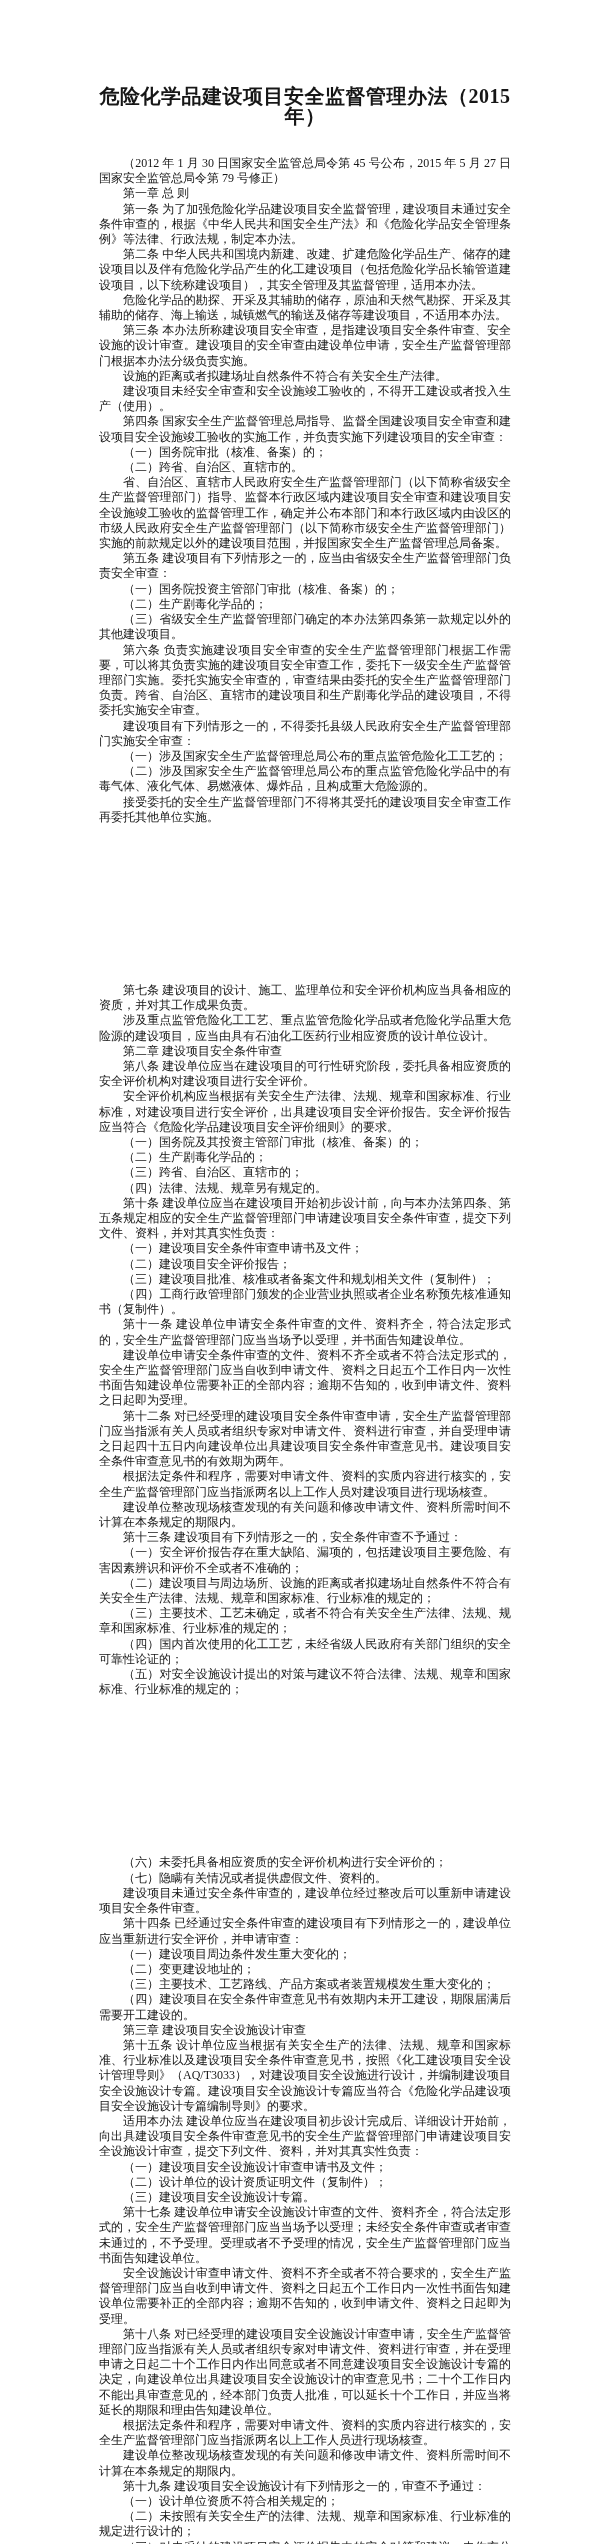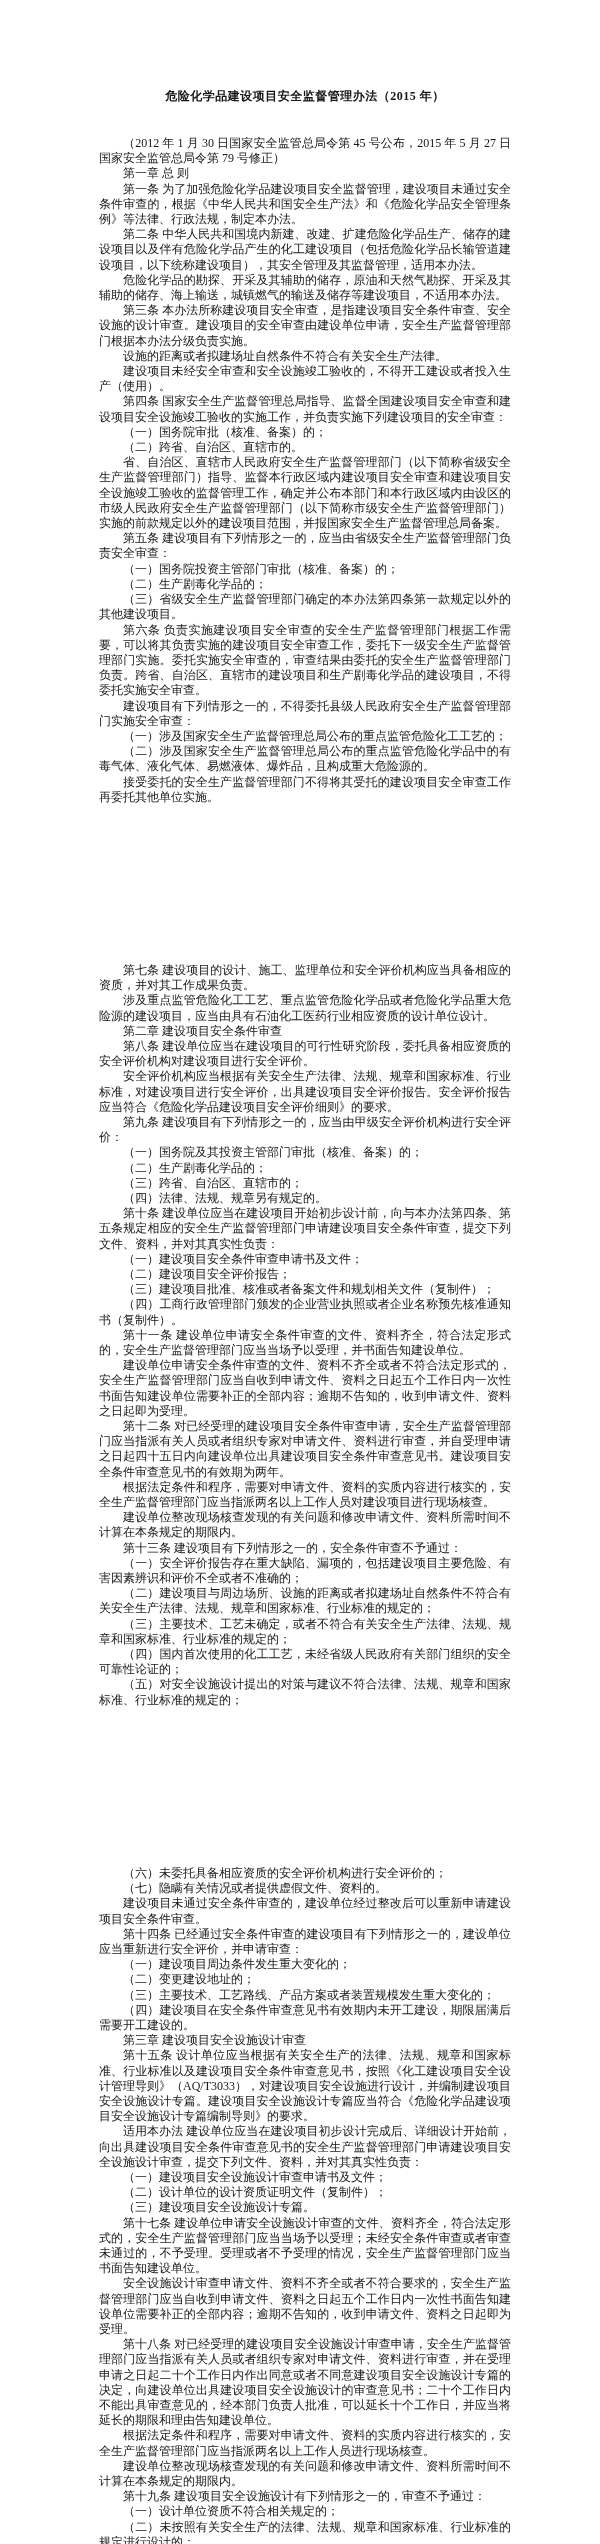--- a/index.html
+++ b/index.html
@@ -13,21 +13,21 @@
   }
   .page {
     box-sizing: border-box;
     width: 600px;
     height: 2544px;
     padding: 86px 80px 0 90px;
     background: #ffffff;
   }
   .doc-title {
     margin: 0 0 30px 0;
-    font-size: 12px;
+    font-size: 20px;
     font-weight: bold;
     line-height: 20px;
     text-align: center;
     letter-spacing: 0.5px;
   }
   .text-block { margin: 9px; }
   .text-block + .text-block { margin-top: 158px; }
   .para {
     margin: 0;
     font-size: 12px;
@@ -65,21 +65,20 @@
         <p class="para">（一）涉及国家安全生产监督管理总局公布的重点监管危险化工工艺的；</p>
         <p class="para">（二）涉及国家安全生产监督管理总局公布的重点监管危险化学品中的有毒气体、液化气体、易燃液体、爆炸品，且构成重大危险源的。</p>
         <p class="para">接受委托的安全生产监督管理部门不得将其受托的建设项目安全审查工作再委托其他单位实施。</p>
       </section>
       <section class="text-block">
         <p class="para">第七条 建设项目的设计、施工、监理单位和安全评价机构应当具备相应的资质，并对其工作成果负责。</p>
         <p class="para">涉及重点监管危险化工工艺、重点监管危险化学品或者危险化学品重大危险源的建设项目，应当由具有石油化工医药行业相应资质的设计单位设计。</p>
         <p class="para">第二章 建设项目安全条件审查</p>
         <p class="para">第八条 建设单位应当在建设项目的可行性研究阶段，委托具备相应资质的安全评价机构对建设项目进行安全评价。</p>
         <p class="para">安全评价机构应当根据有关安全生产法律、法规、规章和国家标准、行业标准，对建设项目进行安全评价，出具建设项目安全评价报告。安全评价报告应当符合《危险化学品建设项目安全评价细则》的要求。</p>
-        <p class="para">第九条 建设项目有下列情形之一的，应当由甲级安全评价机构进行安全评价：</p>
         <p class="para">（一）国务院及其投资主管部门审批（核准、备案）的；</p>
         <p class="para">（二）生产剧毒化学品的；</p>
         <p class="para">（三）跨省、自治区、直辖市的；</p>
         <p class="para">（四）法律、法规、规章另有规定的。</p>
         <p class="para">第十条 建设单位应当在建设项目开始初步设计前，向与本办法第四条、第五条规定相应的安全生产监督管理部门申请建设项目安全条件审查，提交下列文件、资料，并对其真实性负责：</p>
         <p class="para">（一）建设项目安全条件审查申请书及文件；</p>
         <p class="para">（二）建设项目安全评价报告；</p>
         <p class="para">（三）建设项目批准、核准或者备案文件和规划相关文件（复制件）；</p>
         <p class="para">（四）工商行政管理部门颁发的企业营业执照或者企业名称预先核准通知书（复制件）。</p>
         <p class="para">第十一条 建设单位申请安全条件审查的文件、资料齐全，符合法定形式的，安全生产监督管理部门应当当场予以受理，并书面告知建设单位。</p>

